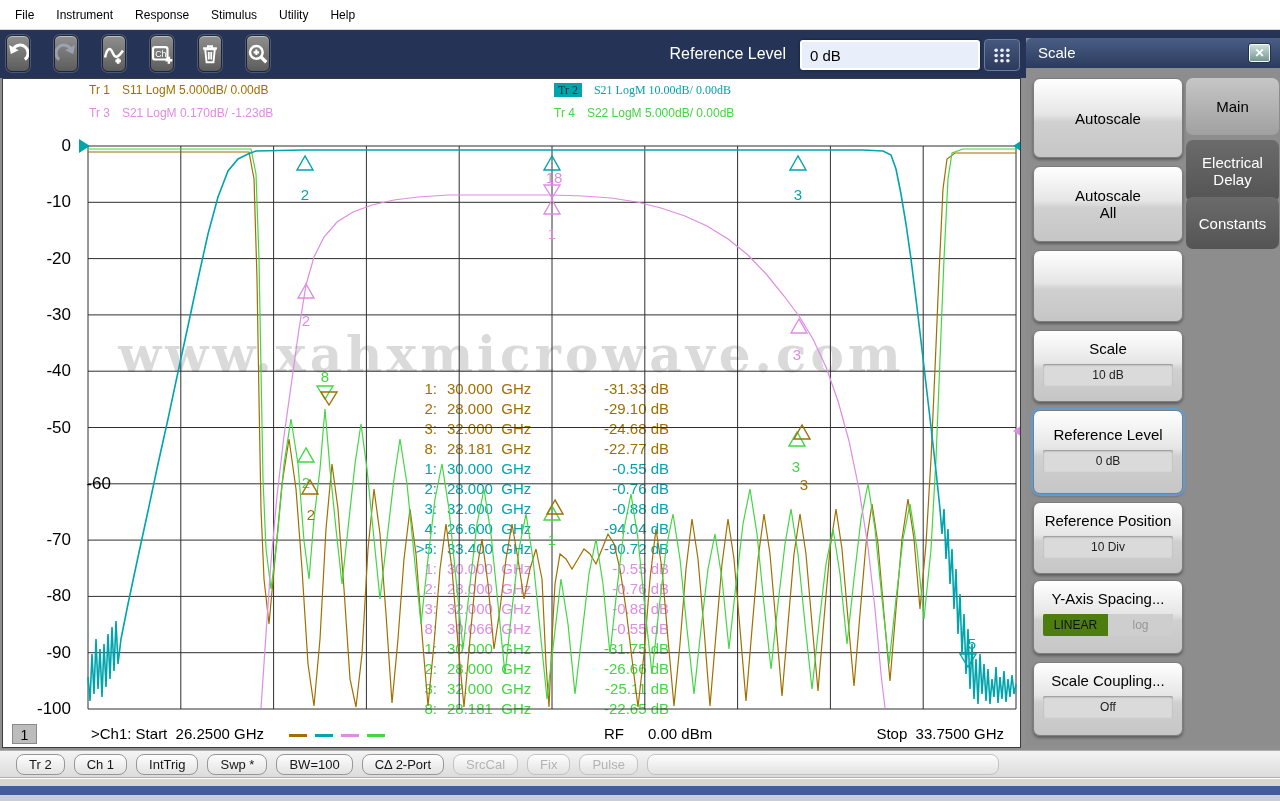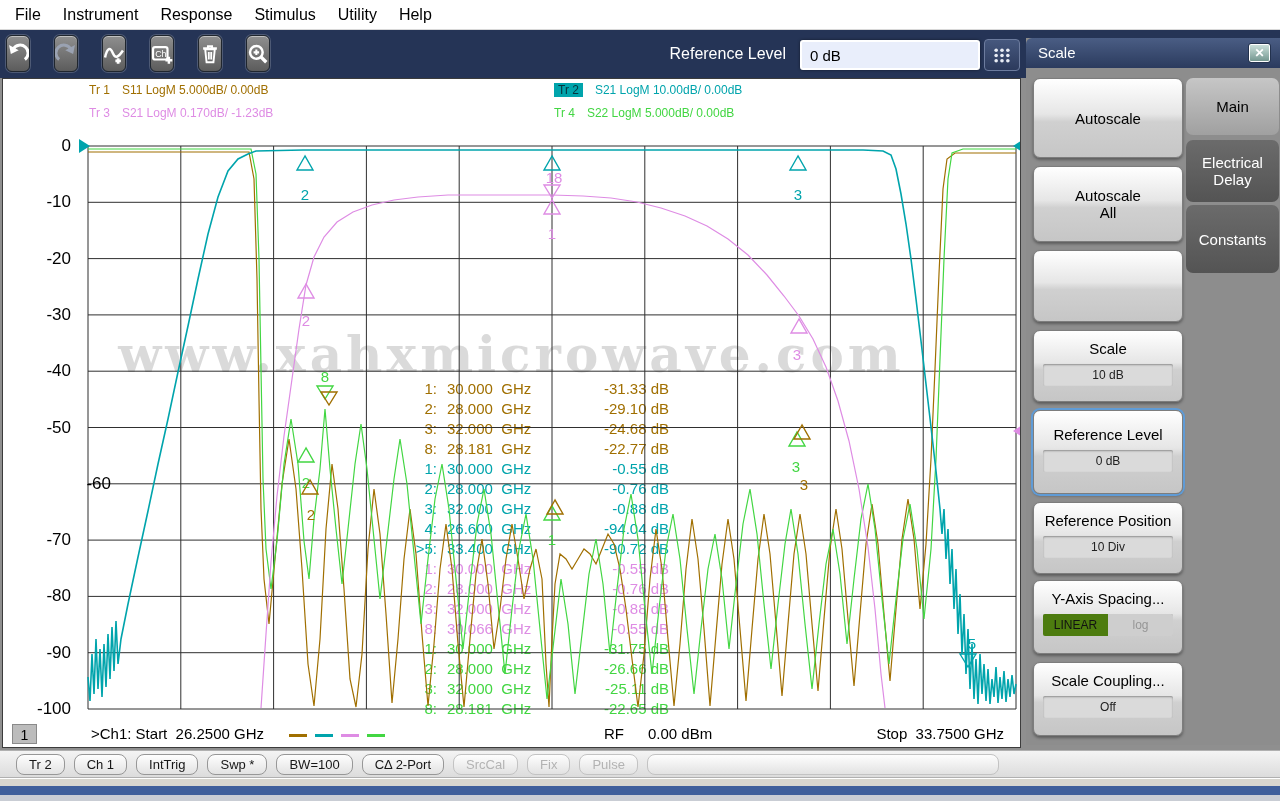--- a/index.html
+++ b/index.html
@@ -1,21 +1,21 @@
 <!DOCTYPE html>
 <html><head>
 <meta charset="utf-8">
 <style>
   html,body{margin:0;padding:0}
   body{width:1280px;height:801px;position:relative;background:#8f8f8f;
        font-family:"Liberation Sans",sans-serif;overflow:hidden}
   
   .menubar{position:absolute;left:0;top:0;width:1280px;height:30px;background:#fff;
            border-bottom:1px solid #d8d8d8;display:flex;align-items:center;padding-left:4px;box-sizing:border-box}
-  .mitem{padding:0 11px;font-size:16px;color:#000;cursor:default}
+  .mitem{padding:0 11px;font-size:12px;color:#000;cursor:default}
   
   .toolbar{position:absolute;left:0;top:30px;width:1280px;height:48px;background:#253456}
   .tbtn{position:absolute;top:5px;width:24px;height:37px;border-radius:6px;
         background:linear-gradient(#8f8f8f,#5c5c5c);border:1px solid #20262e;
         box-shadow:inset 0 1px rgba(255,255,255,.45),0 0 0 1px #4e5a75;
         display:flex;align-items:center;justify-content:center;box-sizing:border-box}
   .reflabel{position:absolute;left:630px;top:0;width:156px;height:48px;line-height:48px;
             text-align:right;color:#fff;font-size:16px}
   .refinput{position:absolute;left:800px;top:10px;width:168px;height:26px;background:#e9eefb;
             border:2px solid #fff;border-radius:3px;font-size:15px;padding:0 0 0 8px;color:#000;
@@ -232,21 +232,21 @@
       <polygon points="794,353 786,367 802,367" fill="none" stroke="#42d642" stroke-width="1.4"></polygon>
       <polygon points="799,346 791,360 807,360" fill="none" stroke="#a06f00" stroke-width="1.4"></polygon>
       <text x="793" y="393" fill="#42d642" font-size="15" text-anchor="middle" font-family="Liberation Sans, sans-serif">3</text>
       <text x="801" y="411" fill="#a06f00" font-size="15" text-anchor="middle" font-family="Liberation Sans, sans-serif">3</text>
       <polygon points="76,60 76,74 87,67" fill="#00a4ac"></polygon>
       <polygon points="1021,60 1021,74 1010,67" fill="#00a4ac"></polygon>
       <polygon points="1021,345 1021,359 1010,352" fill="#de8ce4"></polygon>
     </svg>
   <div id="legend">
       <div class="lcell" style="left: 86px; top: 4px; color: rgb(160, 111, 0);"><span class="trid">Tr 1</span><span>S11 LogM 5.000dB/ 0.00dB</span></div>
-      <div class="lcell" style="left: 551px; top: 4px; color: rgb(0, 164, 172);"><span class="trid trsel" style="background: rgb(0, 164, 172);">Tr 2</span><span>S21 LogM 10.00dB/ 0.00dB</span></div>
+      <div class="lcell" style="left: 551px; top: 4px; color: rgb(0, 164, 172); font-family: Liberation Serif, serif;"><span class="trid trsel" style="background: rgb(0, 164, 172);">Tr 2</span><span>S21 LogM 10.00dB/ 0.00dB</span></div>
       <div class="lcell" style="left: 86px; top: 27px; color: rgb(222, 140, 228);"><span class="trid">Tr 3</span><span>S21 LogM 0.170dB/ -1.23dB</span></div>
       <div class="lcell" style="left: 551px; top: 27px; color: rgb(66, 214, 66);"><span class="trid">Tr 4</span><span>S22 LogM 5.000dB/ 0.00dB</span></div>
     </div>
   <div class="cbottom">
     <div class="badge">1</div>
     <span class="cstart">&gt;Ch1: Start  26.2500 GHz</span>
     <span id="swatches"><span class="swatch" style="left: 286px; background: rgb(160, 111, 0);"></span><span class="swatch" style="left: 312px; background: rgb(0, 164, 172);"></span><span class="swatch" style="left: 338px; background: rgb(222, 140, 228);"></span><span class="swatch" style="left: 364px; background: rgb(66, 214, 66);"></span></span>
     <span class="crfl">RF</span>
     <span class="crfv">0.00 dBm</span>
     <span class="cstop">Stop  33.7500 GHz</span>
@@ -297,21 +297,21 @@
     </div>
   </div>
 
   <div class="pbtn grp" style="top:624px;height:74px">
     <div class="t">Scale Coupling...</div>
     <div class="val">Off</div>
   </div>
 
   <div class="ptab inactive" style="top:102px;height:62px;padding:0 10px">Electrical Delay</div>
   <div class="ptab active" style="top:40px;height:57px">Main</div>
-  <div class="ptab inactive" style="top:167px;height:68px">Constants</div>
+  <div class="ptab inactive" style="top:159px;height:52px">Constants</div>
 </div>
 
 <div class="statusbar" id="statusbar">
     <div class="sbtn">Tr 2</div>
     <div class="sbtn">Ch 1</div>
     <div class="sbtn">IntTrig</div>
     <div class="sbtn">Swp *</div>
     <div class="sbtn">BW=100</div>
     <div class="sbtn">CΔ 2-Port</div>
     <div class="sbtn dis">SrcCal</div>

